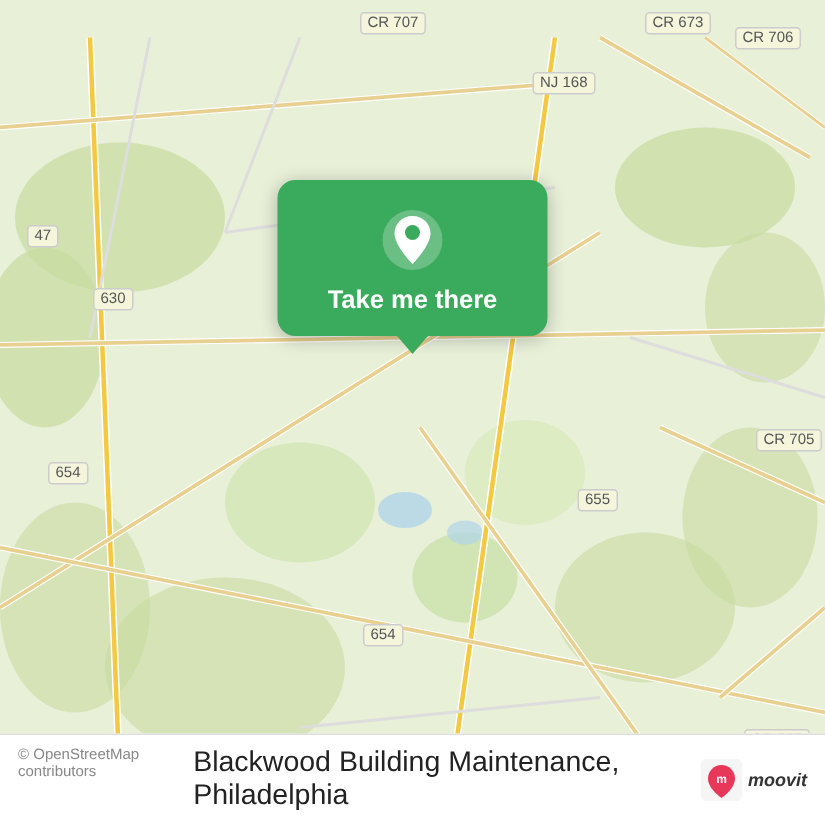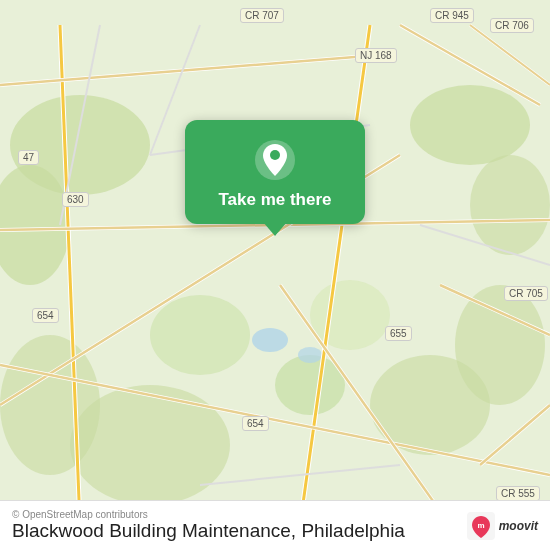--- a/index.html
+++ b/index.html
@@ -37,21 +37,21 @@
       padding: 8px 12px;
       display: flex;
       align-items: center;
       justify-content: space-between;
       border-top: 1px solid #ddd;
       z-index: 10;
     }
 
     .bottom-bar-left {
       display: flex;
-      flex-direction: column;
+      flex-direction: row;
     }
 
     .attribution {
       font-size: 10px;
       color: #888;
     }
 
     .place-name {
       font-size: 19px;
       color: #222;
@@ -186,21 +186,21 @@
     <line x1="480" y1="440" x2="550" y2="380" stroke="white" stroke-width="4"></line>
     <line x1="480" y1="440" x2="550" y2="380" stroke="#e8d090" stroke-width="2.5"></line>
 
     <line x1="100" y1="0" x2="60" y2="200" stroke="#ddd" stroke-width="2"></line>
     <line x1="200" y1="0" x2="150" y2="130" stroke="#ddd" stroke-width="2"></line>
     <line x1="420" y1="200" x2="550" y2="240" stroke="#ddd" stroke-width="2"></line>
     <line x1="150" y1="130" x2="370" y2="100" stroke="#ddd" stroke-width="2"></line>
     <line x1="200" y1="460" x2="400" y2="440" stroke="#ddd" stroke-width="2"></line>
   </svg>
 
-  <div class="road-label" style="top:8px; left:430px;">CR 945</div>
+  <div class="road-label" style="top:8px; left:430px;">CR 673</div>
   <div class="road-label" style="top:8px; left:240px;">CR 707</div>
   <div class="road-label" style="top:18px; left:490px;">CR 706</div>
   <div class="road-label" style="top:48px; left:355px;">NJ 168</div>
   <div class="road-label" style="top:150px; left:18px;">47</div>
   <div class="road-label" style="top:192px; left:62px;">630</div>
   <div class="road-label" style="top:308px; left:32px;">654</div>
   <div class="road-label" style="top:326px; left:385px;">655</div>
   <div class="road-label" style="top:286px; left:494px;margin-left:10px;">CR 705</div>
   <div class="road-label" style="top:416px; left:242px;">654</div>
   <div class="road-label" style="top:486px; left:496px;text-align:center;">CR 555</div>

